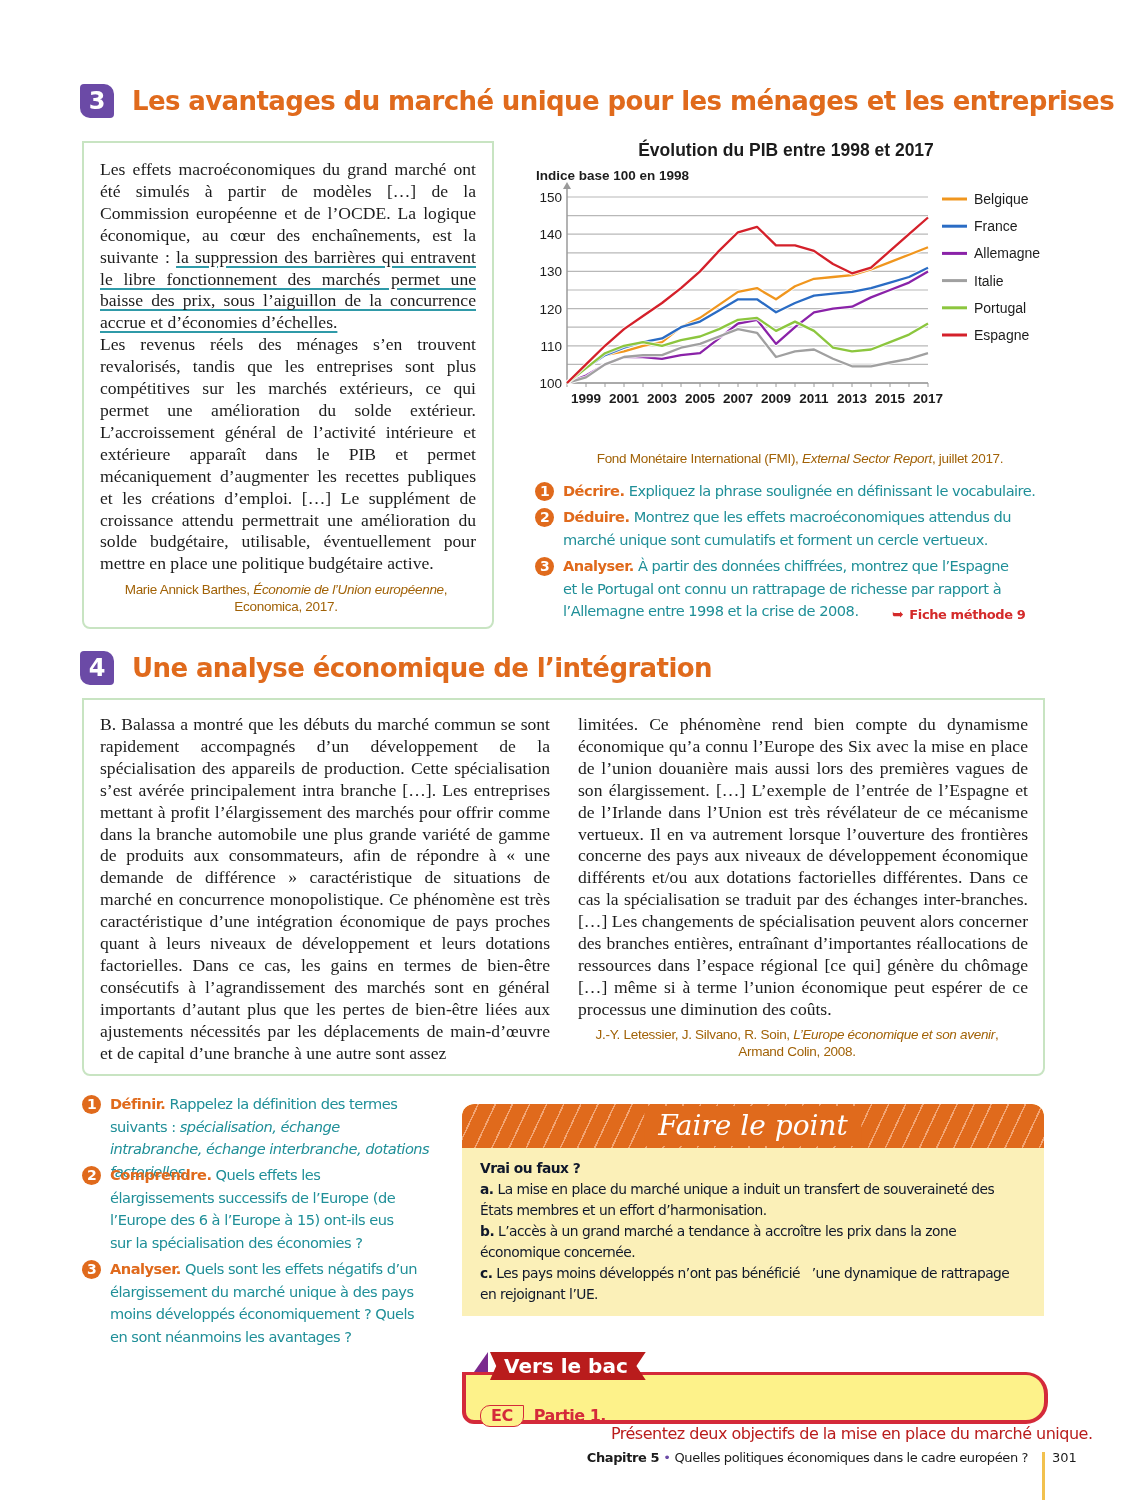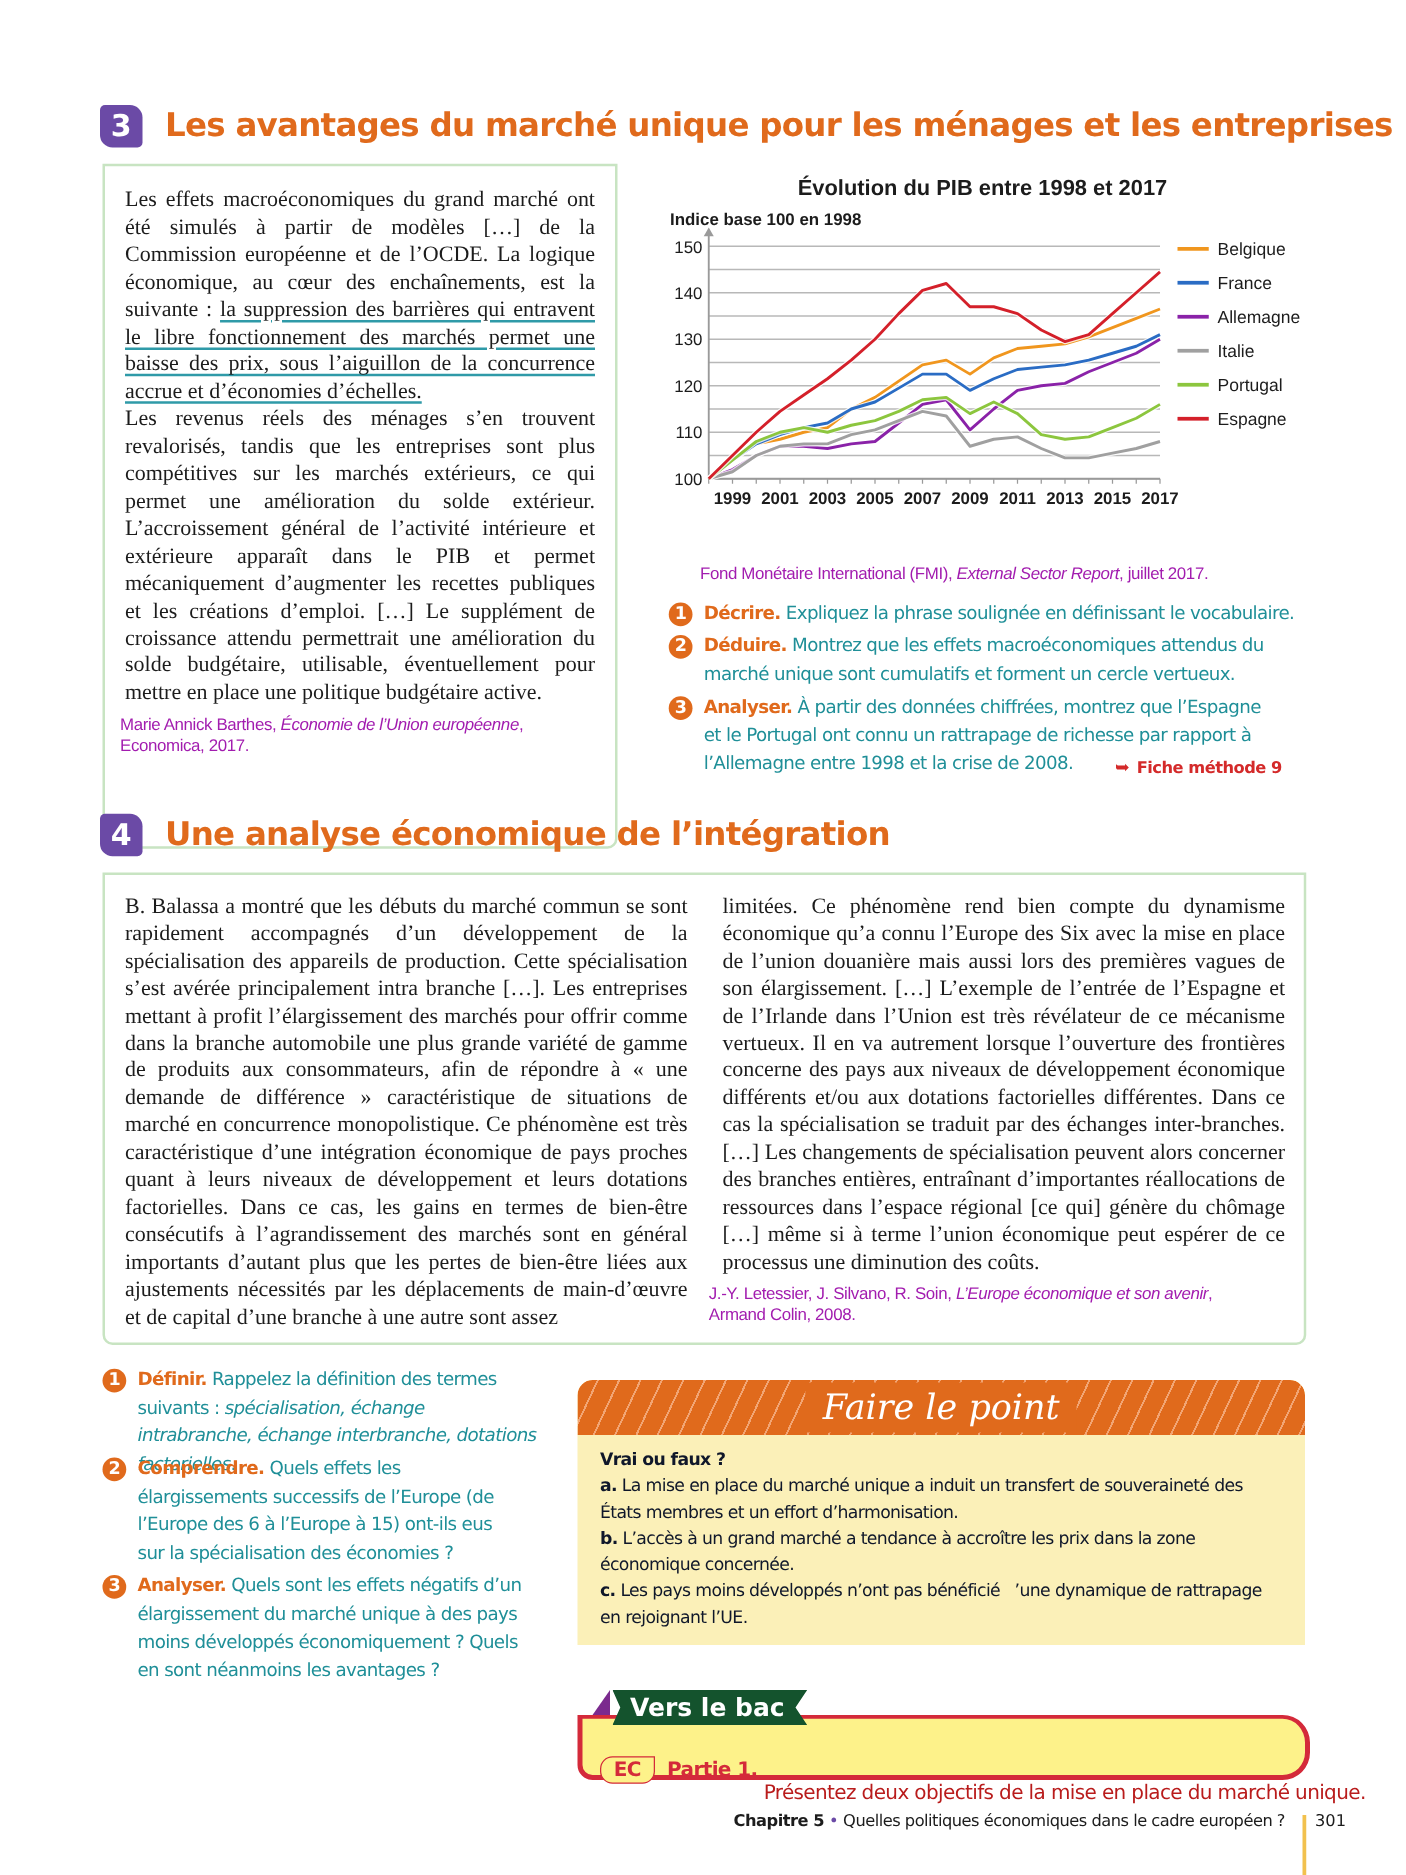--- a/index.html
+++ b/index.html
@@ -8,21 +8,21 @@
 
   
   .sec-head { position: absolute; display: flex; align-items: center; }
   .sec-num { width: 34px; height: 34px; background: #6b4aa6; color: #fff; font-weight: bold; font-size: 24px; display: flex; align-items: center; justify-content: center; border-radius: 4px 10px 4px 10px; font-family: "DejaVu Sans", sans-serif; }
   .sec-title { color: #e06a1c; font-size: 26px; font-weight: bold; margin-left: 18px; font-family: "DejaVu Sans", sans-serif; letter-spacing: -0.6px; }
 
   
   .doc-box { position: absolute; border: 2px solid #c8e4c2; border-radius: 0 0 8px 8px; background: #fff; box-sizing: border-box; }
   .serif { font-family: "Liberation Serif", serif; font-size: 17.6px; line-height: 21.9px; text-align: justify; color: #1c1c1c; }
   .underline-teal { text-decoration: underline; text-decoration-color: #2f9aa8; text-decoration-thickness: 2px; text-underline-offset: 3px; }
-  .source { font-family: "Liberation Sans", sans-serif; font-size: 13.5px; text-align: left; line-height: 17px; color: #a21caf; letter-spacing: -0.3px; }
+  .source { font-family: "Liberation Sans", sans-serif; font-size: 13.5px; text-align: center; line-height: 17px; color: #a16207; letter-spacing: -0.3px; }
   .source i { font-style: italic; }
 
   
   .q { position: absolute; font-family: "DejaVu Sans", sans-serif; font-size: 14.6px; line-height: 22.6px; color: #1f8f98; letter-spacing: -0.5px; }
   .q .badge { position: absolute; left: 0; top: 2px; width: 19px; height: 19px; border-radius: 50%; background: #e06a1c; color: #fff; font-weight: bold; font-size: 14px; display: flex; align-items: center; justify-content: center; }
   .q .verb { color: #e06a1c; font-weight: bold; }
   .q .txt { display: block; padding-left: 28px; }
   .q i { font-style: italic; }
 
   .fiche { position: absolute; color: #d42a2a; font-family: "DejaVu Sans", sans-serif; font-weight: bold; font-size: 13px; letter-spacing: -0.4px; }
@@ -33,21 +33,21 @@
 
   
   .flp { position: absolute; left: 462px; top: 1104px; width: 582px; height: 212px; background: #fbf0b8; border-radius: 12px 12px 0 0; overflow: hidden; }
   .flp-head { height: 44px; background: repeating-linear-gradient(115deg, #e06a1c 0px, #e06a1c 14px, #f2a574 14px, #f2a574 15.5px); border-radius: 12px 12px 0 0; position: relative; }
   .flp-title { position: absolute; left: 50%; top: 2px; transform: translateX(-50%); background: #e06a1c; padding: 0 14px; color: #fff; font-family: "DejaVu Serif", serif; font-style: italic; font-size: 28px; line-height: 40px; }
   .flp-body { padding: 10px 18px; font-family: "DejaVu Sans", sans-serif; font-size: 13.8px; line-height: 21px; color: #0f172a; letter-spacing: -0.5px; }
   .flp-body b { font-weight: bold; }
 
   
   .vlb { position: absolute; left: 462px; top: 1372px; width: 586px; height: 52px; background: #fdf28a; border: 4px solid #d42a3a; border-top-width: 3px; border-radius: 0 22px 22px 12px; box-sizing: border-box; }
-  .vlb-ribbon { position: absolute; left: 490px; top: 1352px; height: 28px; background: #14532d; color: #fff; font-family: "DejaVu Sans", sans-serif; font-weight: bold; font-size: 20px; line-height: 28px; padding: 0 18px 0 14px; clip-path: polygon(0 0, 100% 0, 94% 50%, 100% 100%, 0 100%, 4% 50%); }
+  .vlb-ribbon { position: absolute; left: 490px; top: 1352px; height: 28px; background: #b91c1c; color: #fff; font-family: "DejaVu Sans", sans-serif; font-weight: bold; font-size: 20px; line-height: 28px; padding: 0 18px 0 14px; clip-path: polygon(0 0, 100% 0, 94% 50%, 100% 100%, 0 100%, 4% 50%); }
   .vlb-tri { position: absolute; left: 474px; top: 1352px; width: 0; height: 0; border-left: 14px solid transparent; border-bottom: 20px solid #7b2a8e; }
   .vlb-content { position: absolute; left: 480px; top: 1388px; display: flex; align-items: center; font-family: "DejaVu Sans", sans-serif; font-size: 16px; letter-spacing: -0.5px; }
   .ec { border: 1.5px solid #d42a3a; border-radius: 10px 0 10px 10px; color: #d42a3a; font-weight: bold; padding: 0 10px; height: 20px; line-height: 20px; margin-right: 10px; background: #fdf28a; }
   .partie { color: #d42a3a; font-weight: bold; margin-right: 5px; }
   .vlb-text { color: #b91c1c; font-weight: normal; font-family: "DejaVu Sans", sans-serif; margin-top: 36px; }
 
   
   .footer { position: absolute; top: 1450px; right: 97px; font-family: "DejaVu Sans", sans-serif; font-size: 13px; color: #1c1c1c; letter-spacing: -0.4px; }
   .footer b { font-weight: bold; }
   .footer .dot { color: #6b4aa6; margin: 0 4px; }
@@ -55,21 +55,21 @@
   .page-num { position: absolute; left: 1052px; top: 1450px; font-family: "DejaVu Sans", sans-serif; font-size: 13px; color: #1c1c1c; }
 </style>
 </head>
 <body>
 
 <div class="sec-head" style="left:80px; top:84px;">
   <div class="sec-num">3</div>
   <div class="sec-title">Les avantages du marché unique pour les ménages et les entreprises</div>
 </div>
 
-<div class="doc-box" style="left:82px; top:131px; width:412px; height:548px;">
+<div class="doc-box" style="left:82px; top:141px; width:412px; height:488px;">
   <div class="serif" style="position:absolute; left:16px; top:16px; width:376px;">
     <span>Les effets macroéconomiques du grand marché ont été simulés à partir de modèles […] de la Commission européenne et de l’OCDE. La logique économique, au cœur des enchaînements, est la suivante : </span><span class="underline-teal">la suppression des barrières qui entravent le libre fonctionnement des marchés permet une baisse des prix, sous l’aiguillon de la concurrence accrue et d’économies d’échelles.</span><br>
     <span>Les revenus réels des ménages s’en trouvent revalorisés, tandis que les entreprises sont plus compétitives sur les marchés extérieurs, ce qui permet une amélioration du solde extérieur. L’accroissement général de l’activité intérieure et extérieure apparaît dans le PIB et permet mécaniquement d’augmenter les recettes publiques et les créations d’emploi. […] Le supplément de croissance attendu permettrait une amélioration du solde budgétaire, utilisable, éventuellement pour mettre en place une politique budgétaire active.</span>
   </div>
   <div class="source" style="position:absolute; right:16px; top:438px; width:380px;">
     <span>Marie Annick Barthes, </span><i>Économie de l’Union européenne</i><span>, Economica, 2017.</span>
   </div>
 </div>
 
 <svg id="chart-svg" class="abs" style="left:530px; top:130px;" width="530" height="290">

